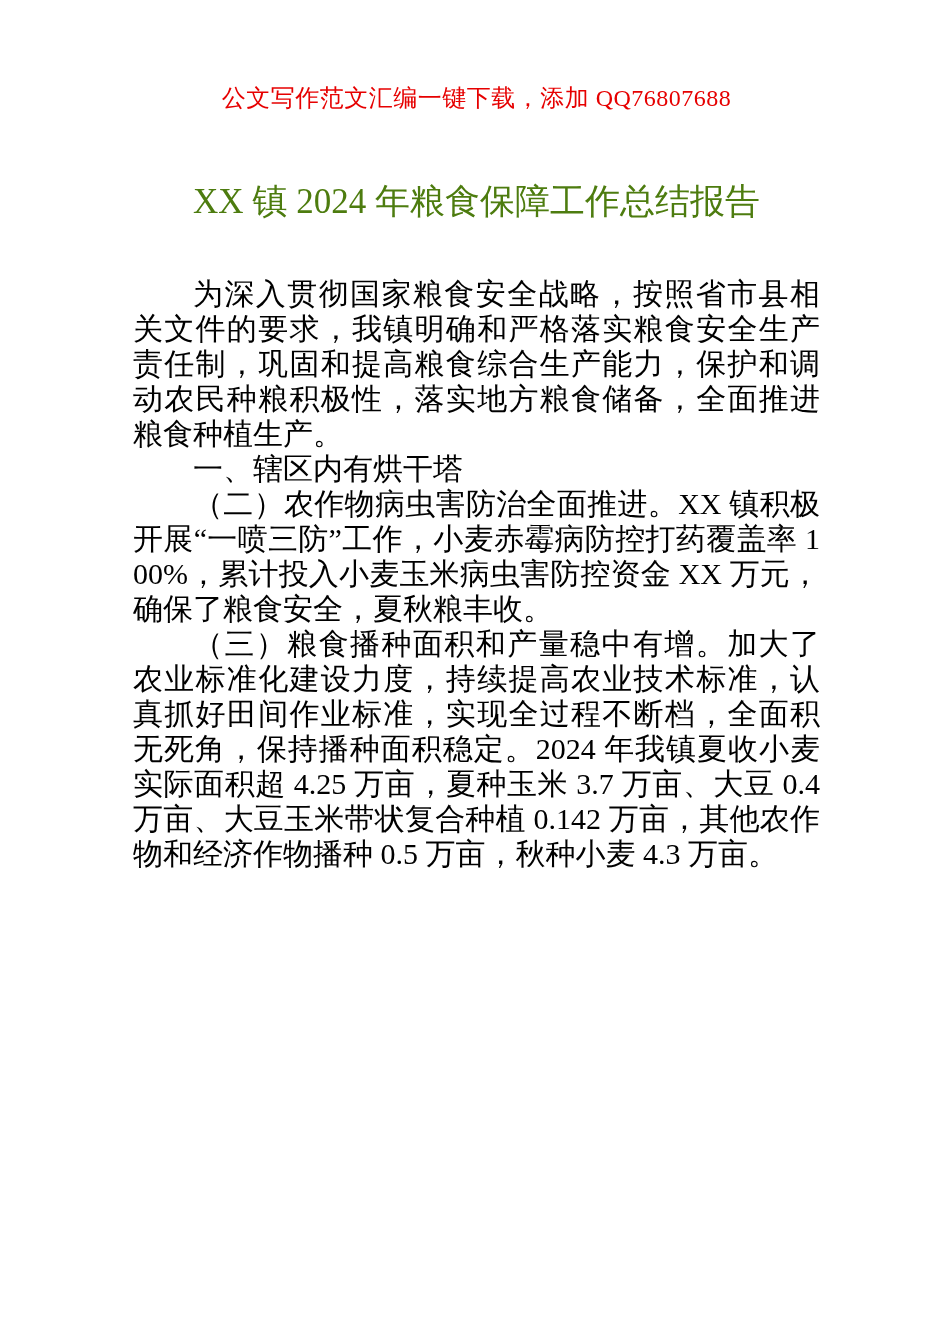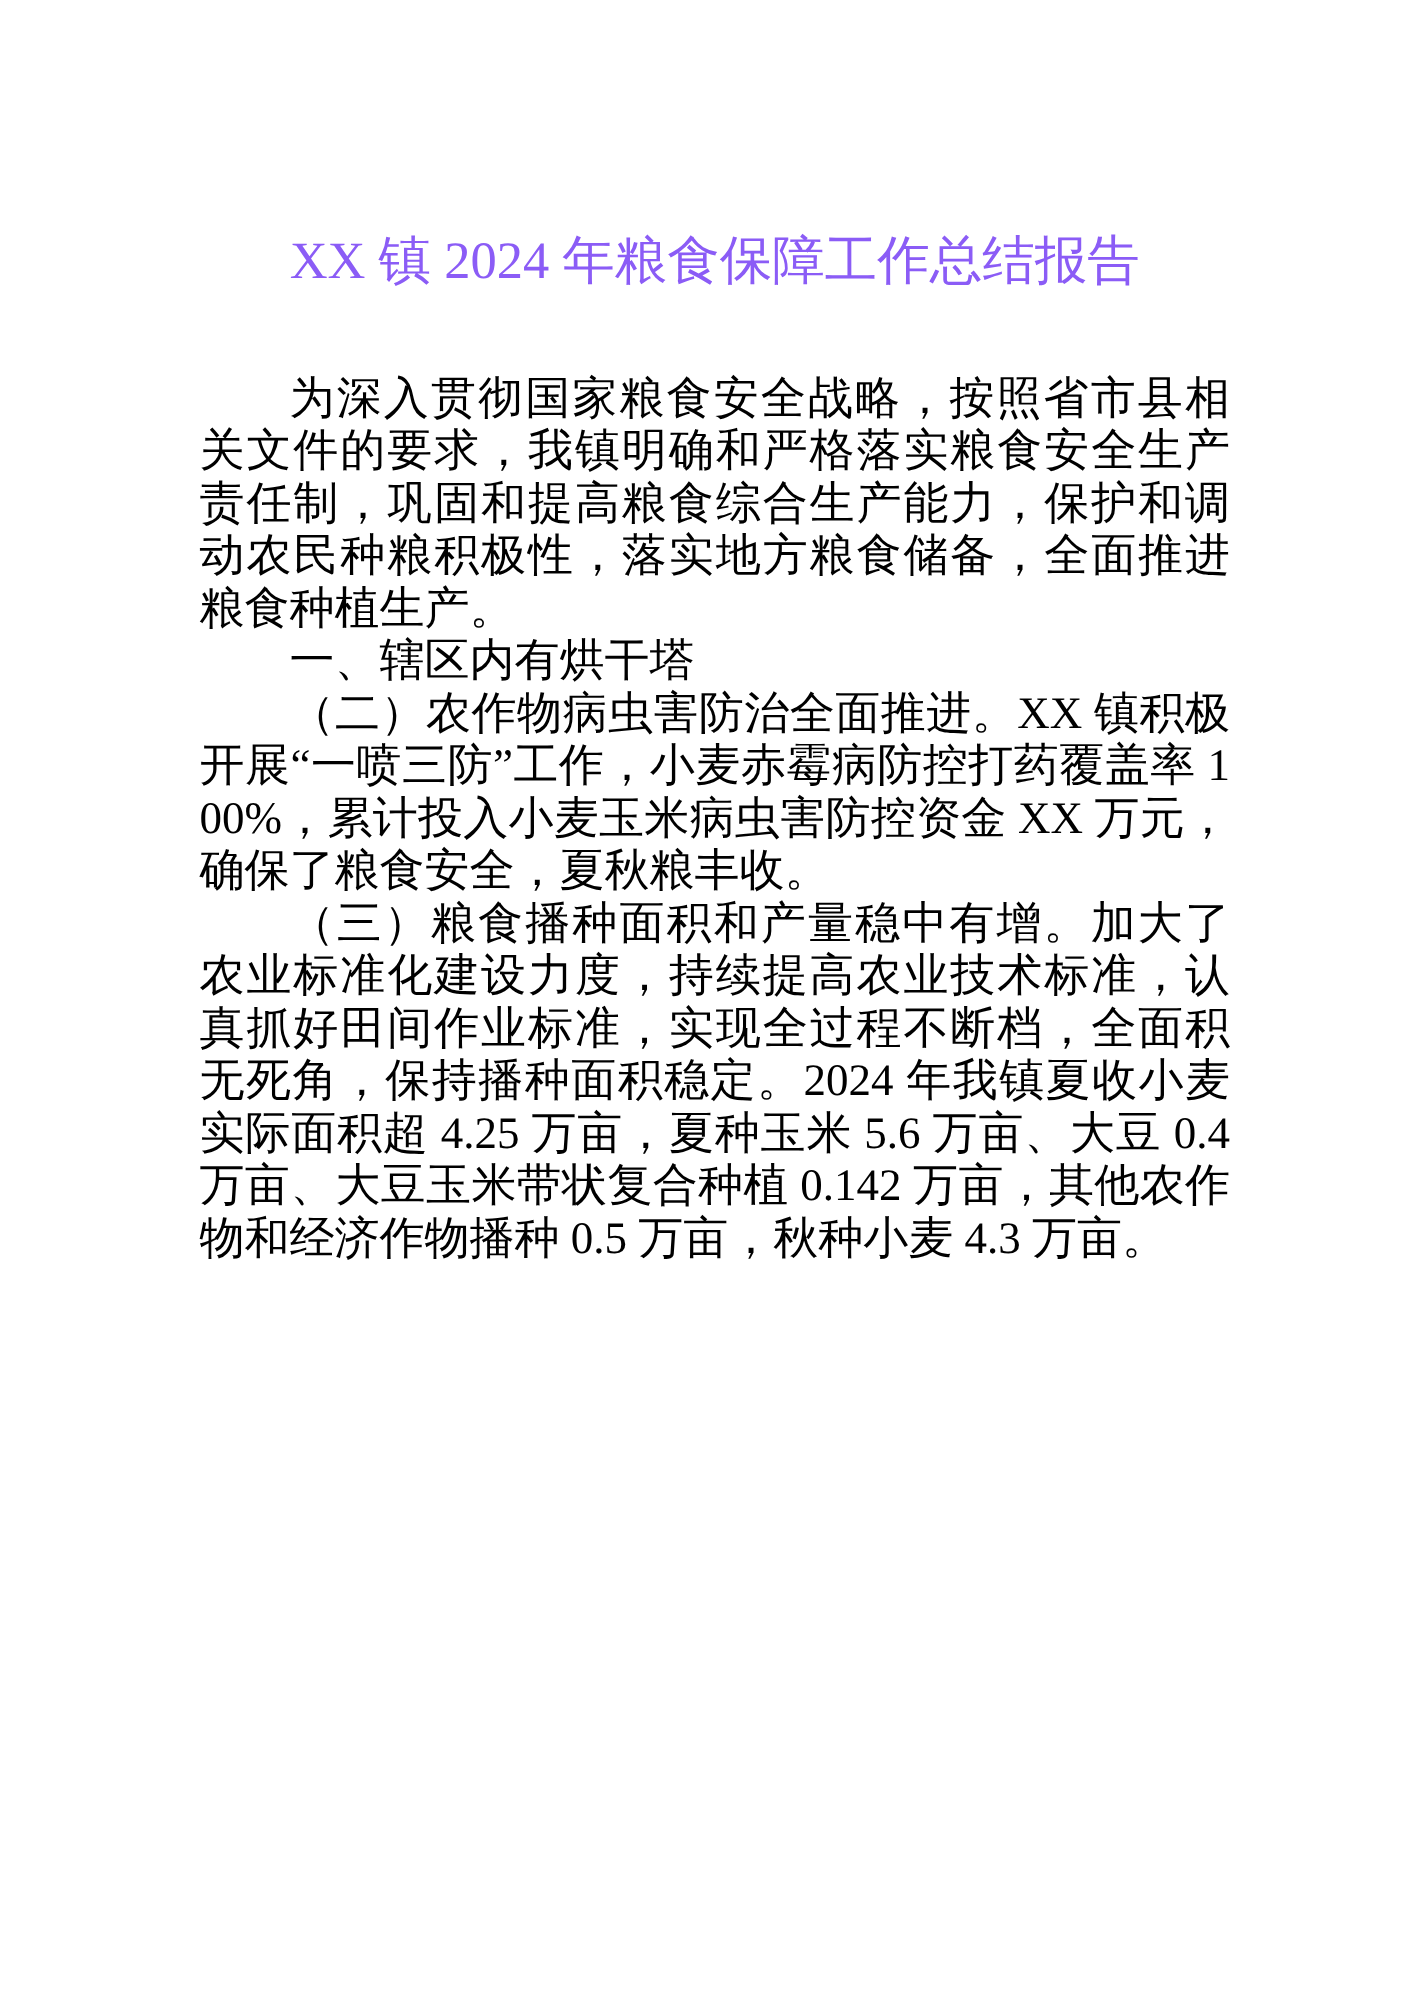--- a/index.html
+++ b/index.html
@@ -28,42 +28,43 @@
     text-align: center;
     letter-spacing: 0.5px;
     
   }
   .doc-title {
     margin: 70px 0 0 0;
     font-size: 35px;
     line-height: 40px;
     font-weight: normal;
     text-align: center;
-    color: #8b5cf6;
+    color: #4d7c0f;
     white-space: nowrap;
   }
   .doc-body {
     margin-top: 54px;
   }
   .doc-body p {
     margin: 0;
     font-size: 30px;
     line-height: 35px;
     text-align: justify;
     text-indent: 2em;
     word-break: break-all;
     color: #000000;
   }
 </style>
 </head>
 <body>
 
 <div class="page" style="background: rgb(255, 255, 255);">
+  <div class="header-notice" style="color: rgb(230, 0, 0);">公文写作范文汇编一键下载，添加 QQ76807688</div>
 
   <h1 class="doc-title">XX 镇 2024 年粮食保障工作总结报告</h1>
 
   <div class="doc-body">
       <p>为深入贯彻国家粮食安全战略，按照省市县相关文件的要求，我镇明确和严格落实粮食安全生产责任制，巩固和提高粮食综合生产能力，保护和调动农民种粮积极性，落实地方粮食储备，全面推进粮食种植生产。</p>
       <p>一、辖区内有烘干塔</p>
       <p>（二）农作物病虫害防治全面推进。XX 镇积极开展“一喷三防”工作，小麦赤霉病防控打药覆盖率 100%，累计投入小麦玉米病虫害防控资金 XX 万元，确保了粮食安全，夏秋粮丰收。</p>
-      <p>（三）粮食播种面积和产量稳中有增。加大了农业标准化建设力度，持续提高农业技术标准，认真抓好田间作业标准，实现全过程不断档，全面积无死角，保持播种面积稳定。2024 年我镇夏收小麦实际面积超 4.25 万亩，夏种玉米 5.6 万亩、大豆 0.4 万亩、大豆玉米带状复合种植 0.142 万亩，其他农作物和经济作物播种 0.5 万亩，秋种小麦 4.3 万亩。</p>
+      <p>（三）粮食播种面积和产量稳中有增。加大了农业标准化建设力度，持续提高农业技术标准，认真抓好田间作业标准，实现全过程不断档，全面积无死角，保持播种面积稳定。2024 年我镇夏收小麦实际面积超 4.25 万亩，夏种玉米 3.7 万亩、大豆 0.4 万亩、大豆玉米带状复合种植 0.142 万亩，其他农作物和经济作物播种 0.5 万亩，秋种小麦 4.3 万亩。</p>
     </div>
 </div>
 
 </body></html>

